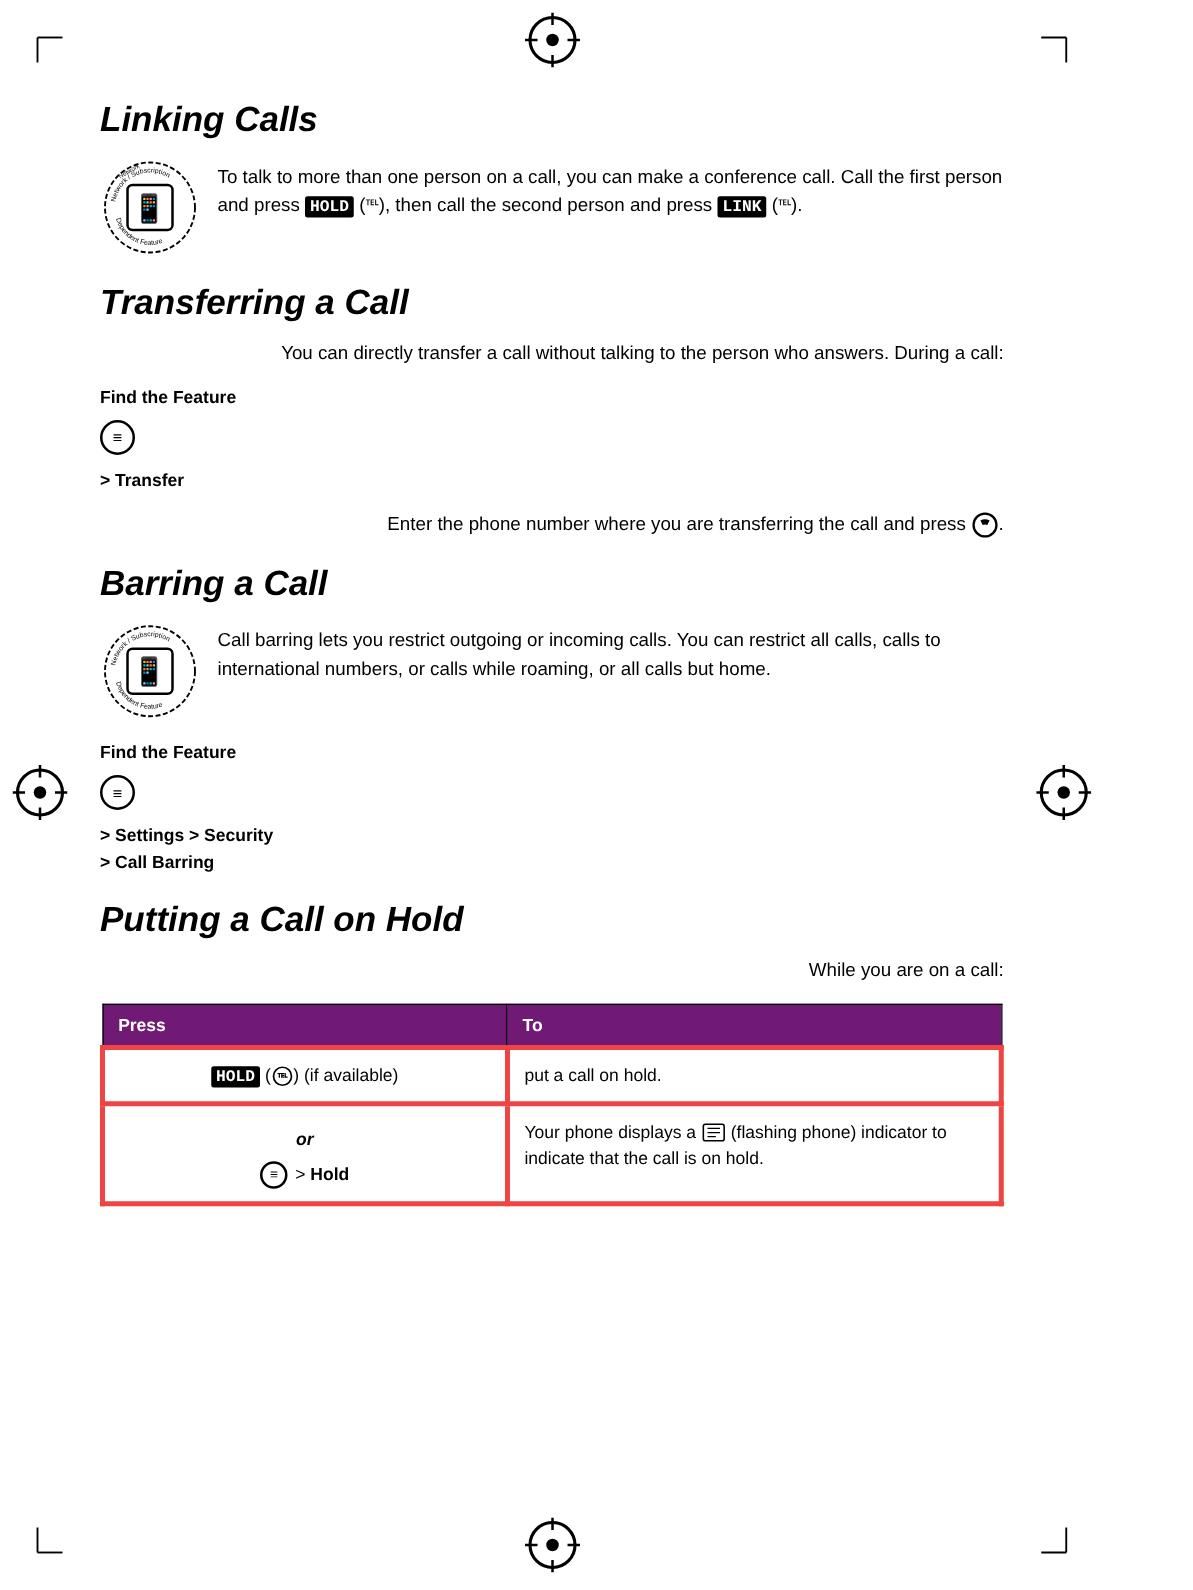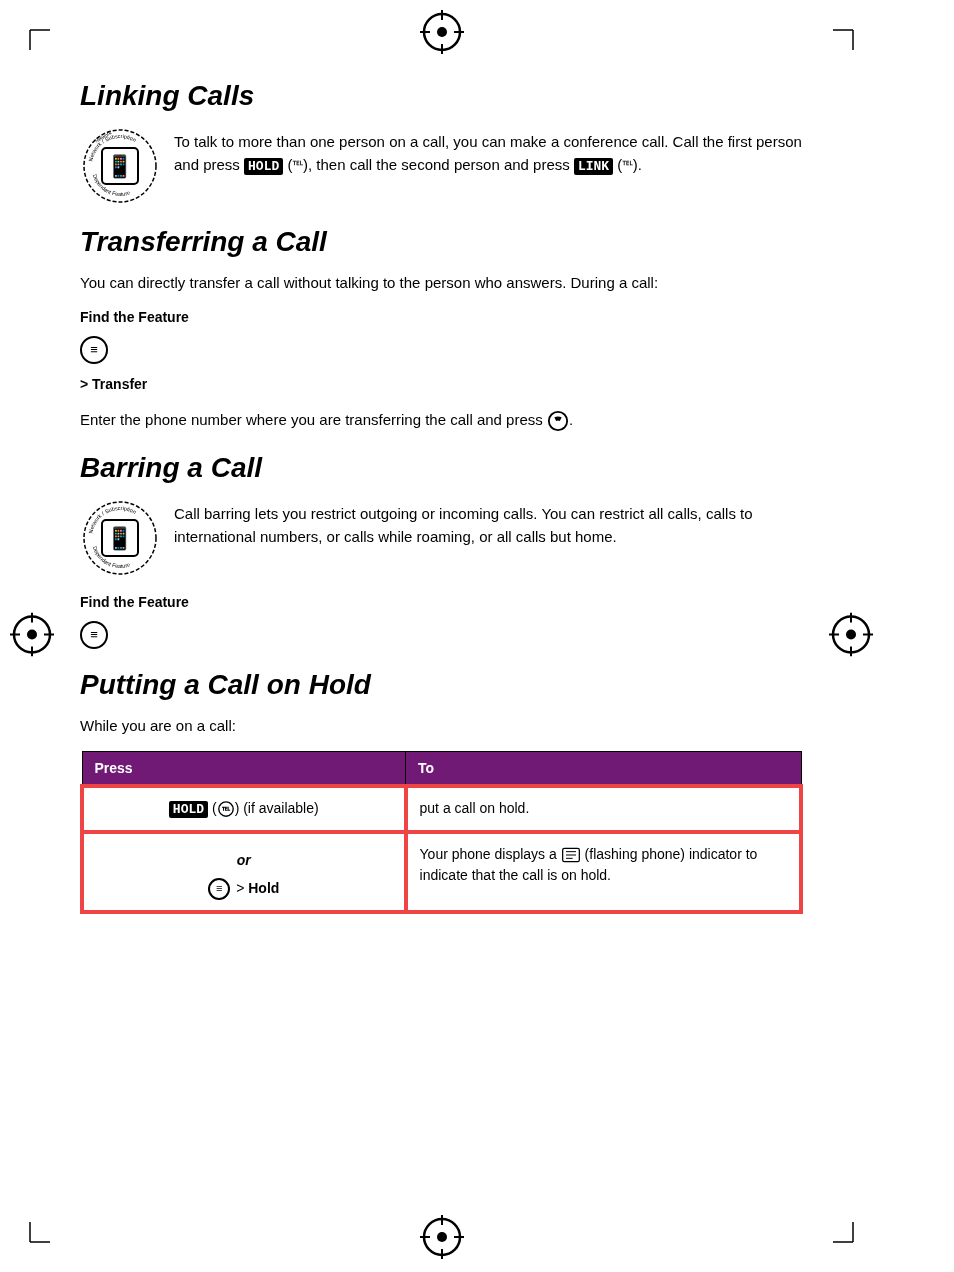--- a/index.html
+++ b/index.html
@@ -76,20 +76,21 @@
       font-weight: bold;
       margin-bottom: 14px;
       margin-top: 20px;
     }
 
     
     .body-text {
       font-size: 15px;
       line-height: 1.5;
       margin-bottom: 12px;
+      text-align: right;
     }
 
     
     .feature-row {
       display: flex;
       flex-direction: row;
       align-items: flex-start;
       margin-bottom: 14px;
       gap: 14px;
     }
@@ -365,20 +366,24 @@
       </svg>
     </div>
 
     <div class="feature-text">Call barring lets you restrict outgoing or incoming calls. You can restrict all calls, calls to international numbers, or calls while roaming, or all calls but home.</div>
   </div>
 
   <div class="find-feature-row">
     <span class="find-feature-label">Find the Feature</span>
     <div class="menu-icon-circle">
       <span>≡</span>
+    </div>
+    <div class="find-feature-path">
+      <div><span class="bold-menu">&gt; Settings &gt; Security</span></div>
+      <div><span class="bold-menu">&gt; Call Barring</span></div>
     </div>
   </div>
 
   <h1 class="section-title">Putting a Call on Hold</h1>
 
   <p class="body-text">While you are on a call:</p>
 
   <table class="hold-table">
     <thead>
       <tr>

